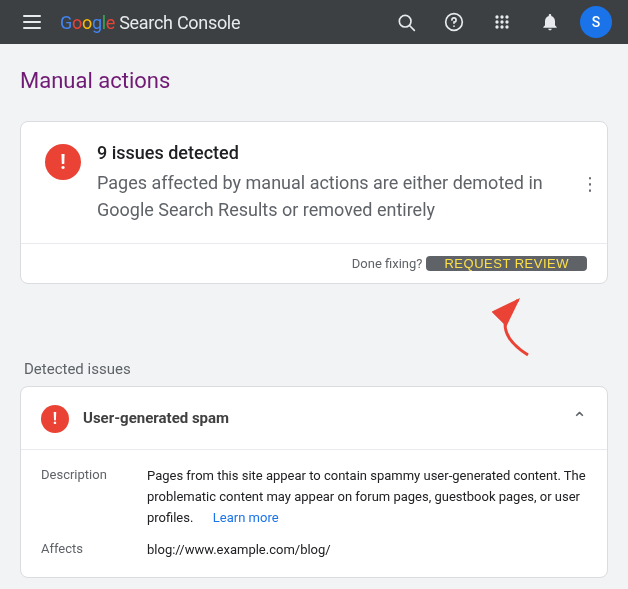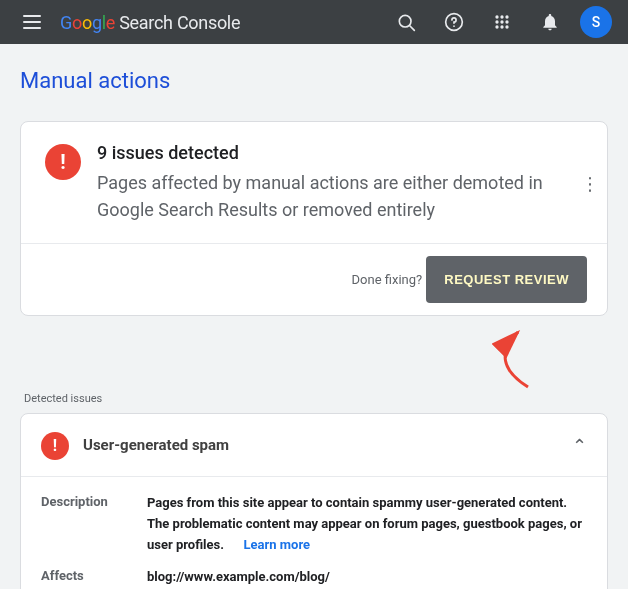--- a/index.html
+++ b/index.html
@@ -67,21 +67,21 @@
       cursor: pointer;
     }
 
     
     .page-content {
       padding: 16px 20px;
     }
     .page-title {
       font-size: 22px;
       font-weight: 400;
-      color: #1d4ed8;
+      color: #701a75;
       margin-bottom: 20px;
       padding: 8px 0;
     }
 
     
     .card {
       background: #fff;
       border-radius: 8px;
       border: 1px solid #dadce0;
       margin-bottom: 16px;
@@ -136,46 +136,46 @@
       align-items: center;
       justify-content: flex-end;
       gap: 4px;
     }
     .done-fixing-text {
       font-size: 13px;
       color: #5f6368;
     }
     .request-review-btn {
       background: #5f6368;
-      color: #fef9c3;
+      color: #fde047;
       border: none;
-      padding: 16px 18px;
+      padding: 0 18px;
       font-size: 13px;
-      font-weight: 700;
+      font-weight: 400;
       letter-spacing: 0.5px;
       border-radius: 4px;
       cursor: pointer;
       text-transform: uppercase;
     }
 
     
     .arrow-container {
       position: relative;
       height: 60px;
       margin-bottom: 0;
     }
     .arrow-svg {
       position: absolute;
       right: 60px;
       top: -10px;
     }
 
     
     .detected-issues-label {
-      font-size: 11px;
+      font-size: 15px;
       color: #5f6368;
       margin-bottom: 8px;
       padding: 0 4px;
     }
 
     
     .issue-card {
       background: #fff;
       border-radius: 8px;
       border: 1px solid #dadce0;
@@ -194,21 +194,20 @@
       font-size: 15px;
       font-weight: 700;
       color: #404040;
     }
     .chevron-up {
       color: #5f6368;
       font-size: 18px;
     }
     .issue-details {
       padding: 0;
-      font-weight: bold;
     }
     .detail-row {
       display: flex;
       padding: 16px 20px 8px 20px;
       gap: 16px;
     }
     .detail-row + .detail-row {
       padding-top: 4px;
       padding-bottom: 16px;
     }

